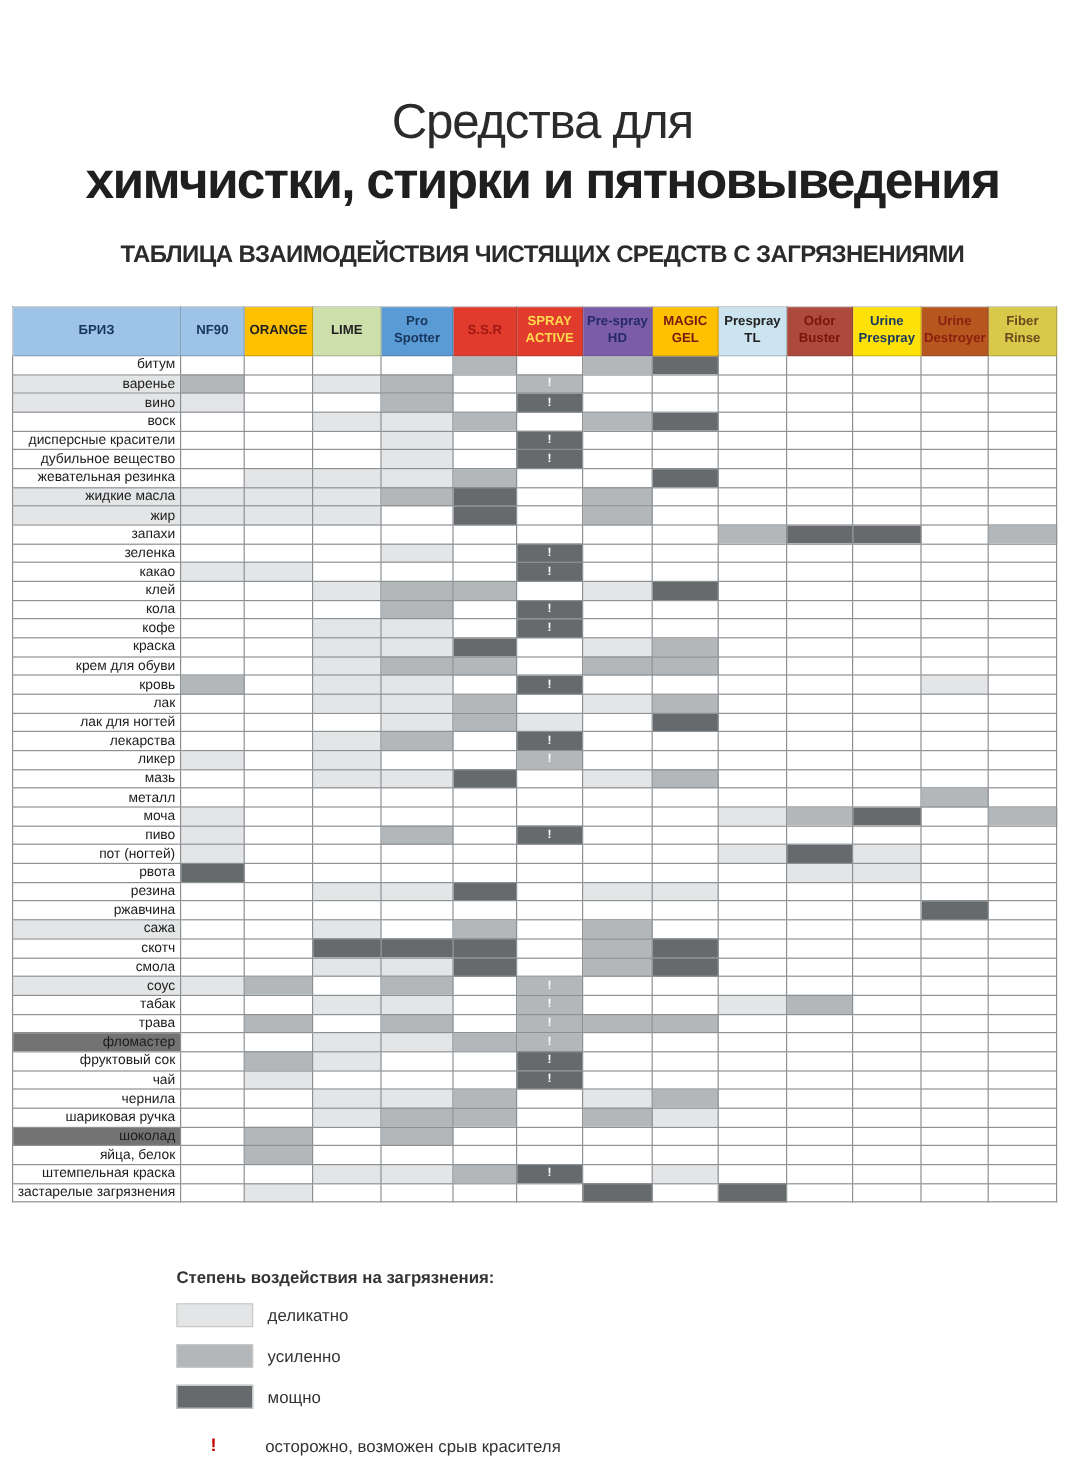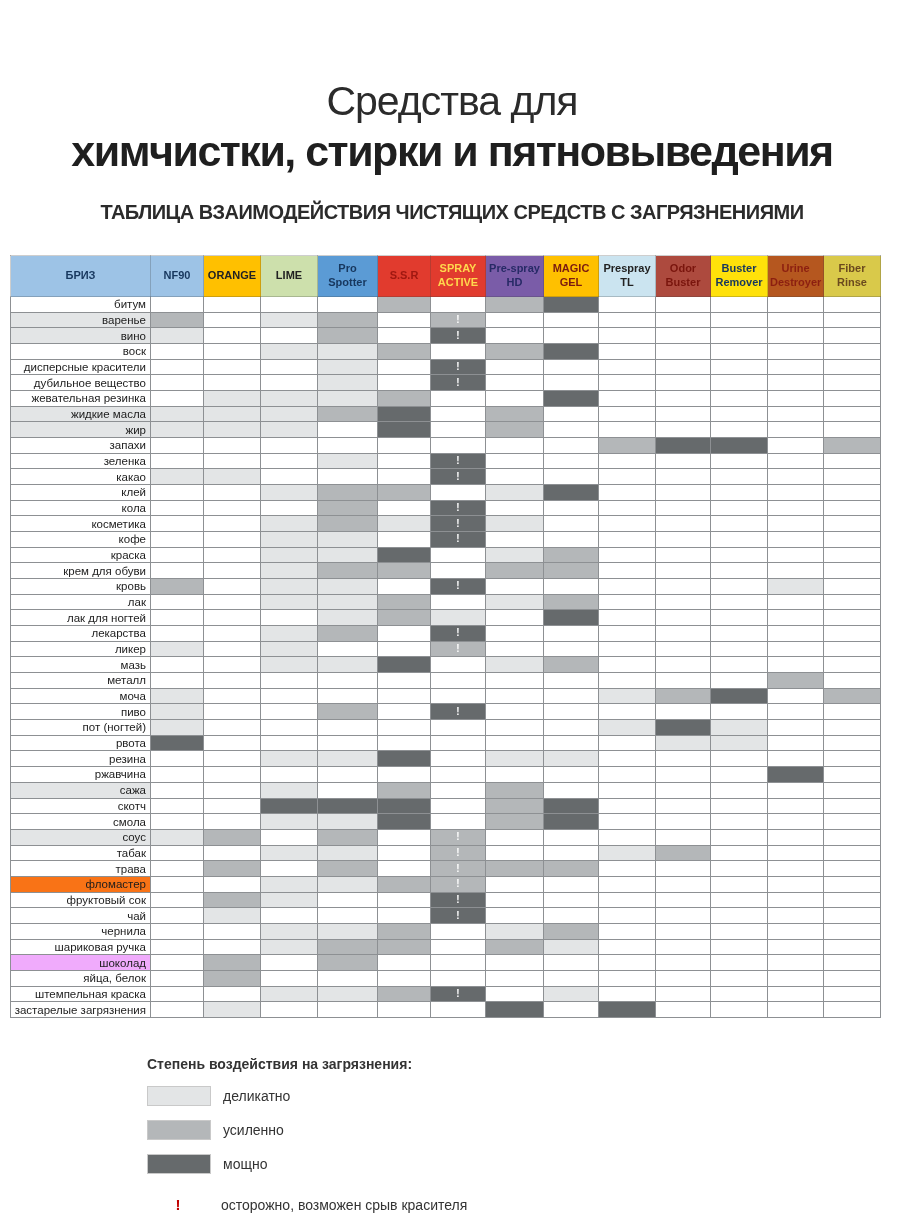--- a/index.html
+++ b/index.html
@@ -57,21 +57,21 @@
         <th style="background: rgb(157, 195, 230); color: rgb(23, 55, 94);">NF90</th>
         <th style="background: rgb(255, 192, 0); color: rgb(34, 34, 34);">ORANGE</th>
         <th style="background: rgb(205, 224, 172); color: rgb(34, 34, 34);">LIME</th>
         <th style="background: rgb(91, 155, 213); color: rgb(23, 55, 94);">Pro Spotter</th>
         <th style="background: rgb(225, 59, 46); color: rgb(160, 24, 17);">S.S.R</th>
         <th style="background: rgb(225, 59, 46); color: rgb(255, 216, 77);">SPRAY ACTIVE</th>
         <th style="background: rgb(122, 92, 168); color: rgb(39, 42, 102);">Pre-spray HD</th>
         <th style="background: rgb(255, 192, 0); color: rgb(122, 26, 16);">MAGIC GEL</th>
         <th style="background: rgb(203, 228, 240); color: rgb(34, 34, 34);">Prespray TL</th>
         <th style="background: rgb(173, 74, 62); color: rgb(122, 21, 13);">Odor Buster</th>
-        <th style="background: rgb(255, 225, 10); color: rgb(23, 55, 94);">Buster Remover</th>
+        <th style="background: rgb(255, 225, 10); color: rgb(23, 55, 94);">Urine Prespray</th>
         <th style="background: rgb(181, 87, 31); color: rgb(140, 31, 16);">Urine Destroyer</th>
         <th style="background: rgb(217, 201, 74); color: rgb(107, 74, 30);">Fiber Rinse</th>
       </tr>
     </thead>
   <tbody>
       <tr>
         <td class="rowlabel" style="background: rgb(255, 255, 255);">битум</td>
         <td style="background: rgb(255, 255, 255);"></td>
         <td style="background: rgb(255, 255, 255);"></td>
         <td style="background: rgb(255, 255, 255);"></td>
@@ -288,36 +288,20 @@
         <td class="mark" style="background: rgb(102, 106, 108);">!</td>
         <td style="background: rgb(255, 255, 255);"></td>
         <td style="background: rgb(255, 255, 255);"></td>
         <td style="background: rgb(255, 255, 255);"></td>
         <td style="background: rgb(255, 255, 255);"></td>
         <td style="background: rgb(255, 255, 255);"></td>
         <td style="background: rgb(255, 255, 255);"></td>
         <td style="background: rgb(255, 255, 255);"></td>
       </tr>
       <tr>
-        <td class="rowlabel" style="background: rgb(255, 255, 255);">косметика</td>
-        <td style="background: rgb(255, 255, 255);"></td>
-        <td style="background: rgb(255, 255, 255);"></td>
-        <td style="background: rgb(227, 229, 230);"></td>
-        <td style="background: rgb(180, 183, 185);"></td>
-        <td style="background: rgb(227, 229, 230);"></td>
-        <td class="mark" style="background: rgb(102, 106, 108);">!</td>
-        <td style="background: rgb(227, 229, 230);"></td>
-        <td style="background: rgb(255, 255, 255);"></td>
-        <td style="background: rgb(255, 255, 255);"></td>
-        <td style="background: rgb(255, 255, 255);"></td>
-        <td style="background: rgb(255, 255, 255);"></td>
-        <td style="background: rgb(255, 255, 255);"></td>
-        <td style="background: rgb(255, 255, 255);"></td>
-      </tr>
-      <tr>
         <td class="rowlabel" style="background: rgb(255, 255, 255);">кофе</td>
         <td style="background: rgb(255, 255, 255);"></td>
         <td style="background: rgb(255, 255, 255);"></td>
         <td style="background: rgb(227, 229, 230);"></td>
         <td style="background: rgb(227, 229, 230);"></td>
         <td style="background: rgb(255, 255, 255);"></td>
         <td class="mark" style="background: rgb(102, 106, 108);">!</td>
         <td style="background: rgb(255, 255, 255);"></td>
         <td style="background: rgb(255, 255, 255);"></td>
         <td style="background: rgb(255, 255, 255);"></td>
@@ -656,21 +640,21 @@
         <td class="mark" style="background: rgb(180, 183, 185);">!</td>
         <td style="background: rgb(180, 183, 185);"></td>
         <td style="background: rgb(180, 183, 185);"></td>
         <td style="background: rgb(255, 255, 255);"></td>
         <td style="background: rgb(255, 255, 255);"></td>
         <td style="background: rgb(255, 255, 255);"></td>
         <td style="background: rgb(255, 255, 255);"></td>
         <td style="background: rgb(255, 255, 255);"></td>
       </tr>
       <tr>
-        <td class="rowlabel" style="background: #f97316; margin-top: 36px;">фломастер</td>
+        <td class="rowlabel" style="background: #737373; margin-top: 36px;">фломастер</td>
         <td style="background: rgb(255, 255, 255);"></td>
         <td style="background: rgb(255, 255, 255);"></td>
         <td style="background: rgb(227, 229, 230);"></td>
         <td style="background: rgb(227, 229, 230);"></td>
         <td style="background: rgb(180, 183, 185);"></td>
         <td class="mark" style="background: rgb(180, 183, 185);">!</td>
         <td style="background: rgb(255, 255, 255);"></td>
         <td style="background: rgb(255, 255, 255);"></td>
         <td style="background: rgb(255, 255, 255);"></td>
         <td style="background: rgb(255, 255, 255);"></td>
@@ -736,21 +720,21 @@
         <td style="background: rgb(255, 255, 255);"></td>
         <td style="background: rgb(180, 183, 185);"></td>
         <td style="background: rgb(227, 229, 230);"></td>
         <td style="background: rgb(255, 255, 255);"></td>
         <td style="background: rgb(255, 255, 255);"></td>
         <td style="background: rgb(255, 255, 255);"></td>
         <td style="background: rgb(255, 255, 255);"></td>
         <td style="background: rgb(255, 255, 255);"></td>
       </tr>
       <tr>
-        <td class="rowlabel" style="background: #f0abfc;">шоколад</td>
+        <td class="rowlabel" style="background: #737373;">шоколад</td>
         <td style="background: rgb(255, 255, 255);"></td>
         <td style="background: rgb(180, 183, 185);"></td>
         <td style="background: rgb(255, 255, 255);"></td>
         <td style="background: rgb(180, 183, 185);"></td>
         <td style="background: rgb(255, 255, 255);"></td>
         <td style="background: rgb(255, 255, 255);"></td>
         <td style="background: rgb(255, 255, 255);"></td>
         <td style="background: rgb(255, 255, 255);"></td>
         <td style="background: rgb(255, 255, 255);"></td>
         <td style="background: rgb(255, 255, 255);"></td>

